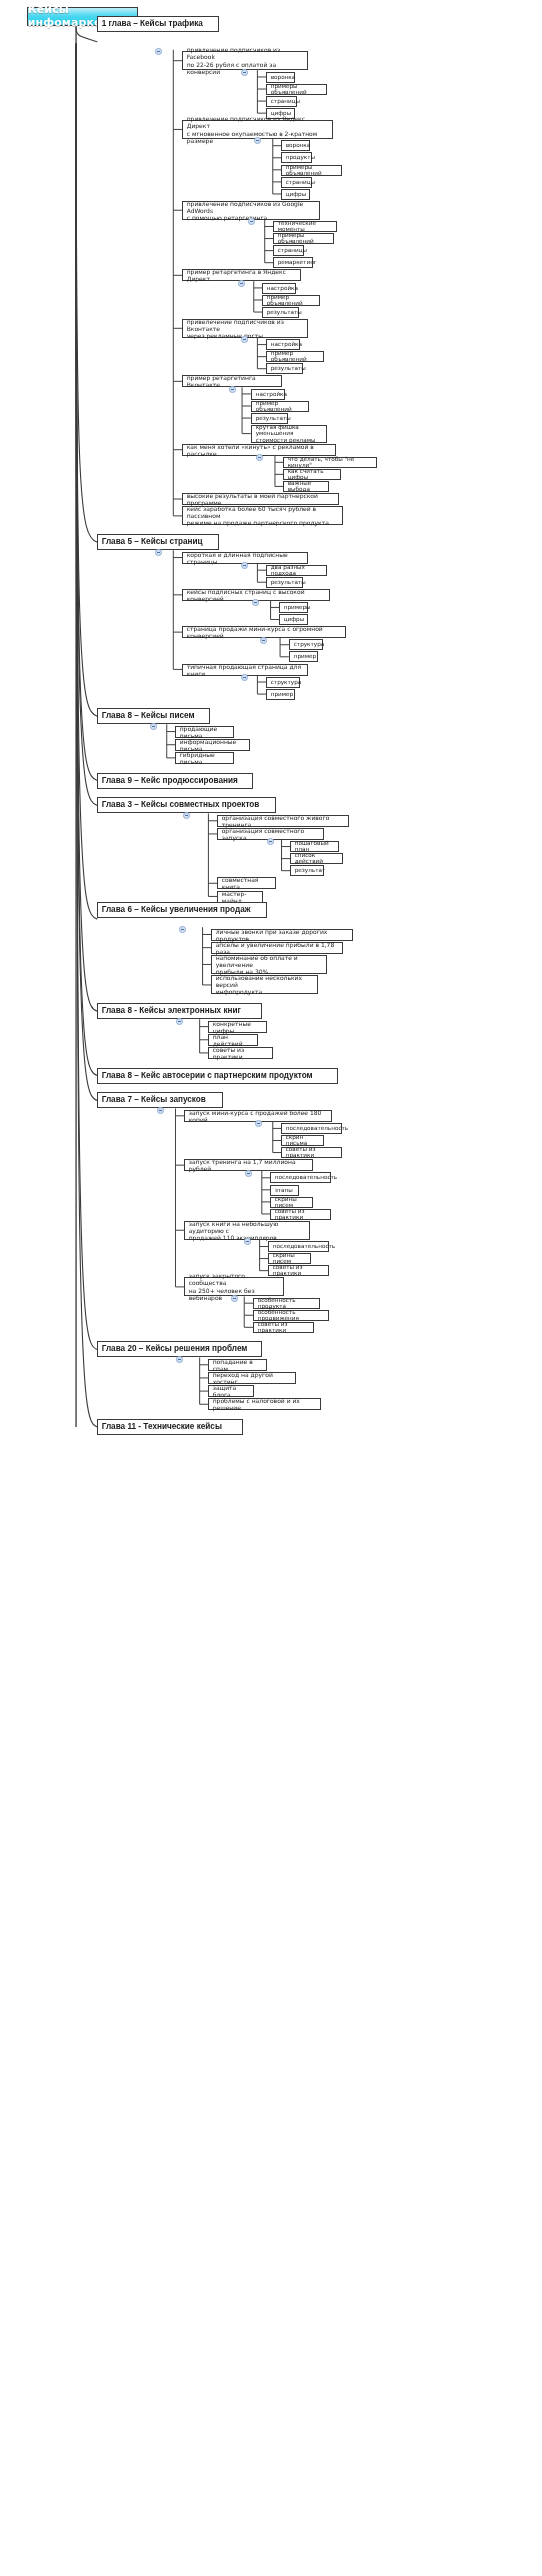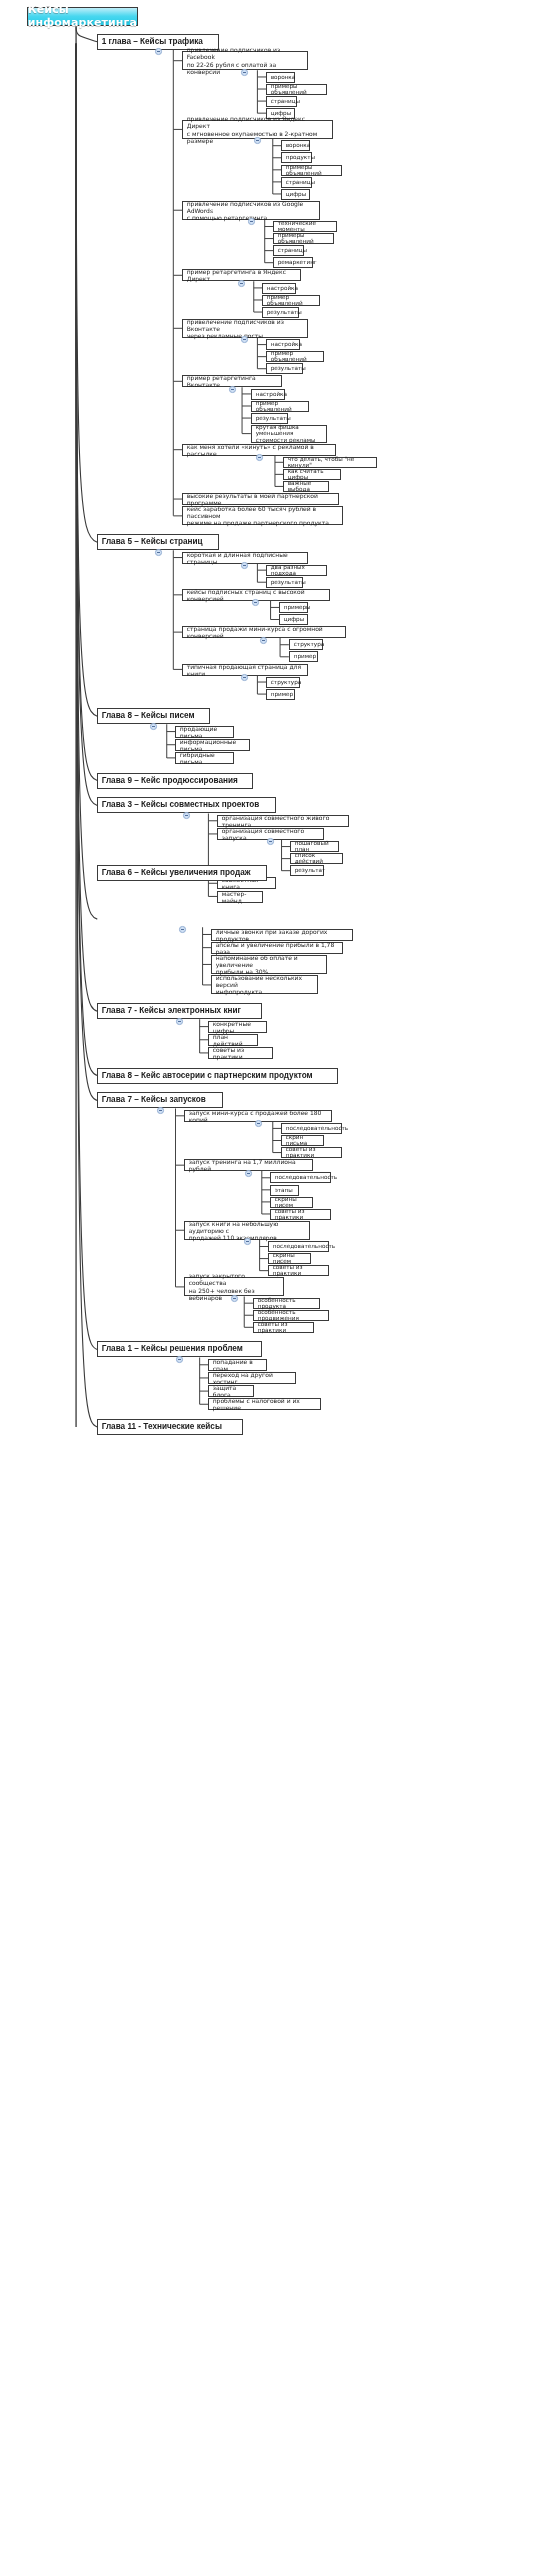--- a/index.html
+++ b/index.html
@@ -186,21 +186,21 @@
       <path d="M75,60 C75,1007.5 79,1059.5 104,1067.5" fill="none" stroke="#3a3a3a" stroke-width="1.5"></path>
       <path d="M75,60 C75,1041.5 79,1093.5 104,1101.5" fill="none" stroke="#3a3a3a" stroke-width="1.5"></path>
       <path d="M75,60 C75,1197 79,1249 104,1257" fill="none" stroke="#3a3a3a" stroke-width="1.5"></path>
       <path d="M75,60 C75,1323 79,1375 104,1383" fill="none" stroke="#3a3a3a" stroke-width="1.5"></path>
       <path d="M75,60 C75,1411 79,1463 104,1471" fill="none" stroke="#3a3a3a" stroke-width="1.5"></path>
       <path d="M75,60 C75,1445 79,1497 104,1505" fill="none" stroke="#3a3a3a" stroke-width="1.5"></path>
       <path d="M75,60 C75,1785.5 79,1837.5 104,1845.5" fill="none" stroke="#3a3a3a" stroke-width="1.5"></path>
       <path d="M75,60 C75,1891.5 79,1943.5 104,1951.5" fill="none" stroke="#3a3a3a" stroke-width="1.5"></path>
     </svg>
 <div class="node root" style="left: 5.8px; top: 7.3px; width: 111px; height: 19px;">Кейсы инфомаркетинга</div>
-    <div class="node chapter" style="left: 76px; top: 34px; width: 122px; height: 16px;">1 глава – Кейсы трафика</div>
+    <div class="node chapter" style="left: 76px; top: 16px; width: 122px; height: 16px;">1 глава – Кейсы трафика</div>
     <div class="collapse" style="left: 134px; top: 48px;"></div>
     <div class="node lvl2" style="left: 161px; top: 51px; width: 126px; height: 19px;">привлечение подписчиков из Facebook
 по 22-26 рубля с оплатой за конверсии</div>
     <div class="collapse" style="left: 220px; top: 69px;"></div>
     <div class="node lvl3" style="left: 245px; top: 72px; width: 29px; height: 10.6px;">воронка</div>
     <div class="node lvl3" style="left: 245px; top: 84px; width: 61px; height: 10.6px;">примеры объявлений</div>
     <div class="node lvl3" style="left: 245px; top: 96px; width: 31px; height: 10.6px;">страницы</div>
     <div class="node lvl3" style="left: 245px; top: 108px; width: 29px; height: 10.6px;">цифры</div>
     <div class="node lvl2" style="left: 161px; top: 120px; width: 151px; height: 19px;">привлечение подписчиков из Яндекс Директ
 с мгновенное окупаемостью в 2-кратном размере</div>
@@ -270,29 +270,29 @@
     <div class="node chapter" style="left: 76px; top: 797px; width: 179px; height: 16px;">Глава 3 – Кейсы совместных проектов</div>
     <div class="collapse" style="left: 162px; top: 812px;"></div>
     <div class="node lvl2" style="left: 196px; top: 815px; width: 132px; height: 11.7px;">организация совместного живого тренинга</div>
     <div class="node lvl2" style="left: 196px; top: 828px; width: 107px; height: 11.7px;">организация совместного запуска</div>
     <div class="collapse" style="left: 246px; top: 838px;"></div>
     <div class="node lvl3" style="left: 269px; top: 841px; width: 49px; height: 10.6px;">пошаговый план</div>
     <div class="node lvl3" style="left: 269px; top: 853px; width: 53px; height: 10.6px;">список действий</div>
     <div class="node lvl3" style="left: 269px; top: 865px; width: 34px; height: 10.6px;">результат</div>
     <div class="node lvl2" style="left: 196px; top: 877px; width: 59px; height: 11.7px;">совместная книга</div>
     <div class="node lvl2" style="left: 196px; top: 891px; width: 46px; height: 11.7px;">мастер-майнд</div>
-    <div class="node chapter" style="left: 76px; top: 865px; width: 170px; height: 16px;">Глава 6 – Кейсы увеличения продаж</div>
+    <div class="node chapter" style="left: 76px; top: 902px; width: 170px; height: 16px;">Глава 6 – Кейсы увеличения продаж</div>
     <div class="collapse" style="left: 158px; top: 926px;"></div>
     <div class="node lvl2" style="left: 190px; top: 929px; width: 142px; height: 11.7px;">личные звонки при заказе дорогих продуктов</div>
     <div class="node lvl2" style="left: 190px; top: 942px; width: 132px; height: 11.7px;">апселы и увеличение прибыли в 1,78 раза</div>
     <div class="node lvl2" style="left: 190px; top: 955px; width: 116px; height: 19px;">напоминание об оплате и увеличение
 прибыли на 30%</div>
     <div class="node lvl2" style="left: 190px; top: 975px; width: 107px; height: 19px;">использование нескольких версий
 инфопродукта</div>
-    <div class="node chapter" style="left: 76px; top: 1003px; width: 165px; height: 16px;">Глава 7 - Кейсы электронных книг</div>
+    <div class="node chapter" style="left: 76px; top: 1003px; width: 165px; height: 16px;">Глава 8 - Кейсы электронных книг</div>
     <div class="collapse" style="left: 155px; top: 1018px;"></div>
     <div class="node lvl2" style="left: 187px; top: 1021px; width: 59px; height: 11.7px;">конкретные цифры</div>
     <div class="node lvl2" style="left: 187px; top: 1034px; width: 50px; height: 11.7px;">план действий</div>
     <div class="node lvl2" style="left: 187px; top: 1047px; width: 65px; height: 11.7px;">советы из практики</div>
     <div class="node chapter" style="left: 76px; top: 1068px; width: 241px; height: 16px;">Глава 8 – Кейс автосерии с партнерским продуктом</div>
     <div class="node chapter" style="left: 76px; top: 1092px; width: 126px; height: 16px;">Глава 7 – Кейсы запусков</div>
     <div class="collapse" style="left: 136px; top: 1107px;"></div>
     <div class="node lvl2" style="left: 163px; top: 1110px; width: 148px; height: 11.7px;">запуск мини-курса с продажей более 180 копий</div>
     <div class="collapse" style="left: 234px; top: 1120px;"></div>
     <div class="node lvl3" style="left: 260px; top: 1123px; width: 61px; height: 10.6px;">последовательность</div>
@@ -309,21 +309,21 @@
     <div class="collapse" style="left: 223px; top: 1238px;"></div>
     <div class="node lvl3" style="left: 247px; top: 1241px; width: 61px; height: 10.6px;">последовательность</div>
     <div class="node lvl3" style="left: 247px; top: 1253px; width: 43px; height: 10.6px;">скрины писем</div>
     <div class="node lvl3" style="left: 247px; top: 1265px; width: 61px; height: 10.6px;">советы из практики</div>
     <div class="node lvl2" style="left: 163px; top: 1277px; width: 100px; height: 19px;">запуск закрытого сообщества
 на 250+ человек без вебинаров</div>
     <div class="collapse" style="left: 210px; top: 1295px;"></div>
     <div class="node lvl3" style="left: 232px; top: 1298px; width: 67px; height: 10.6px;">особенность продукта</div>
     <div class="node lvl3" style="left: 232px; top: 1310px; width: 76px; height: 10.6px;">особенность продвижения</div>
     <div class="node lvl3" style="left: 232px; top: 1322px; width: 61px; height: 10.6px;">советы из практики</div>
-    <div class="node chapter" style="left: 76px; top: 1341px; width: 165px; height: 16px;">Глава 1 – Кейсы решения проблем</div>
+    <div class="node chapter" style="left: 76px; top: 1341px; width: 165px; height: 16px;">Глава 20 – Кейсы решения проблем</div>
     <div class="collapse" style="left: 155px; top: 1356px;"></div>
     <div class="node lvl2" style="left: 187px; top: 1359px; width: 59px; height: 11.7px;">попадание в спам</div>
     <div class="node lvl2" style="left: 187px; top: 1372px; width: 88px; height: 11.7px;">переход на другой хостинг</div>
     <div class="node lvl2" style="left: 187px; top: 1385px; width: 46px; height: 11.7px;">защита блога</div>
     <div class="node lvl2" style="left: 187px; top: 1398px; width: 113px; height: 11.7px;">проблемы с налоговой и их решение</div>
     <div class="node chapter" style="left: 76px; top: 1419px; width: 146px; height: 16px;">Глава 11 - Технические кейсы</div>
   </div>
 
 
 </body></html>

